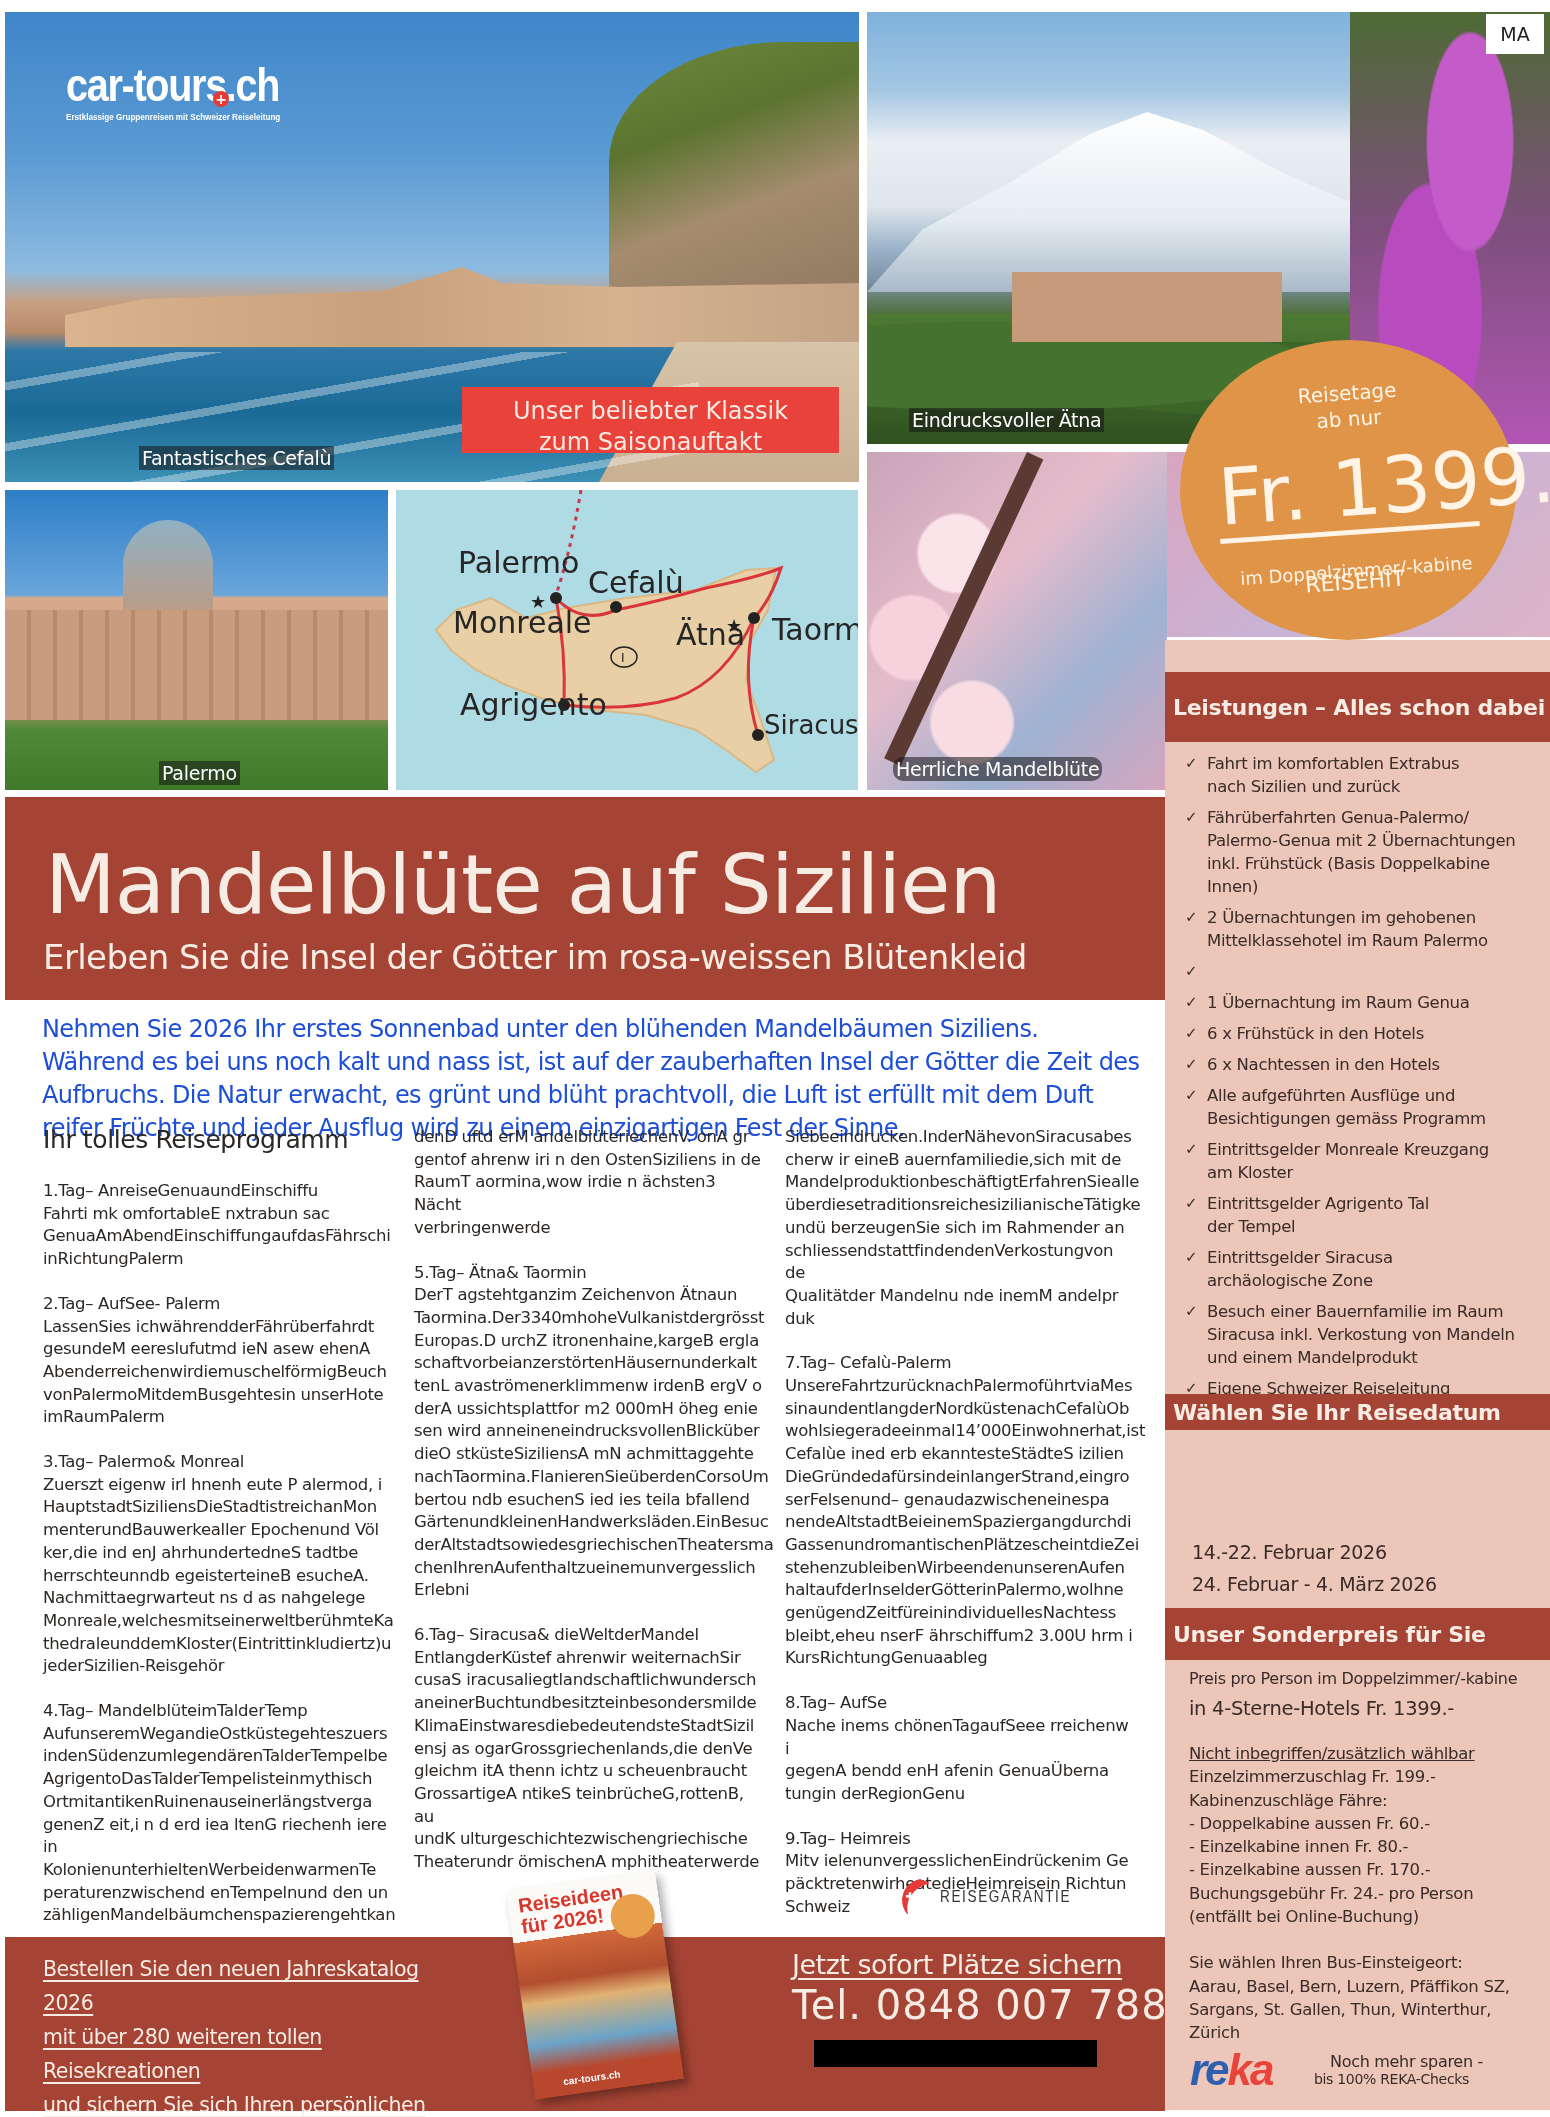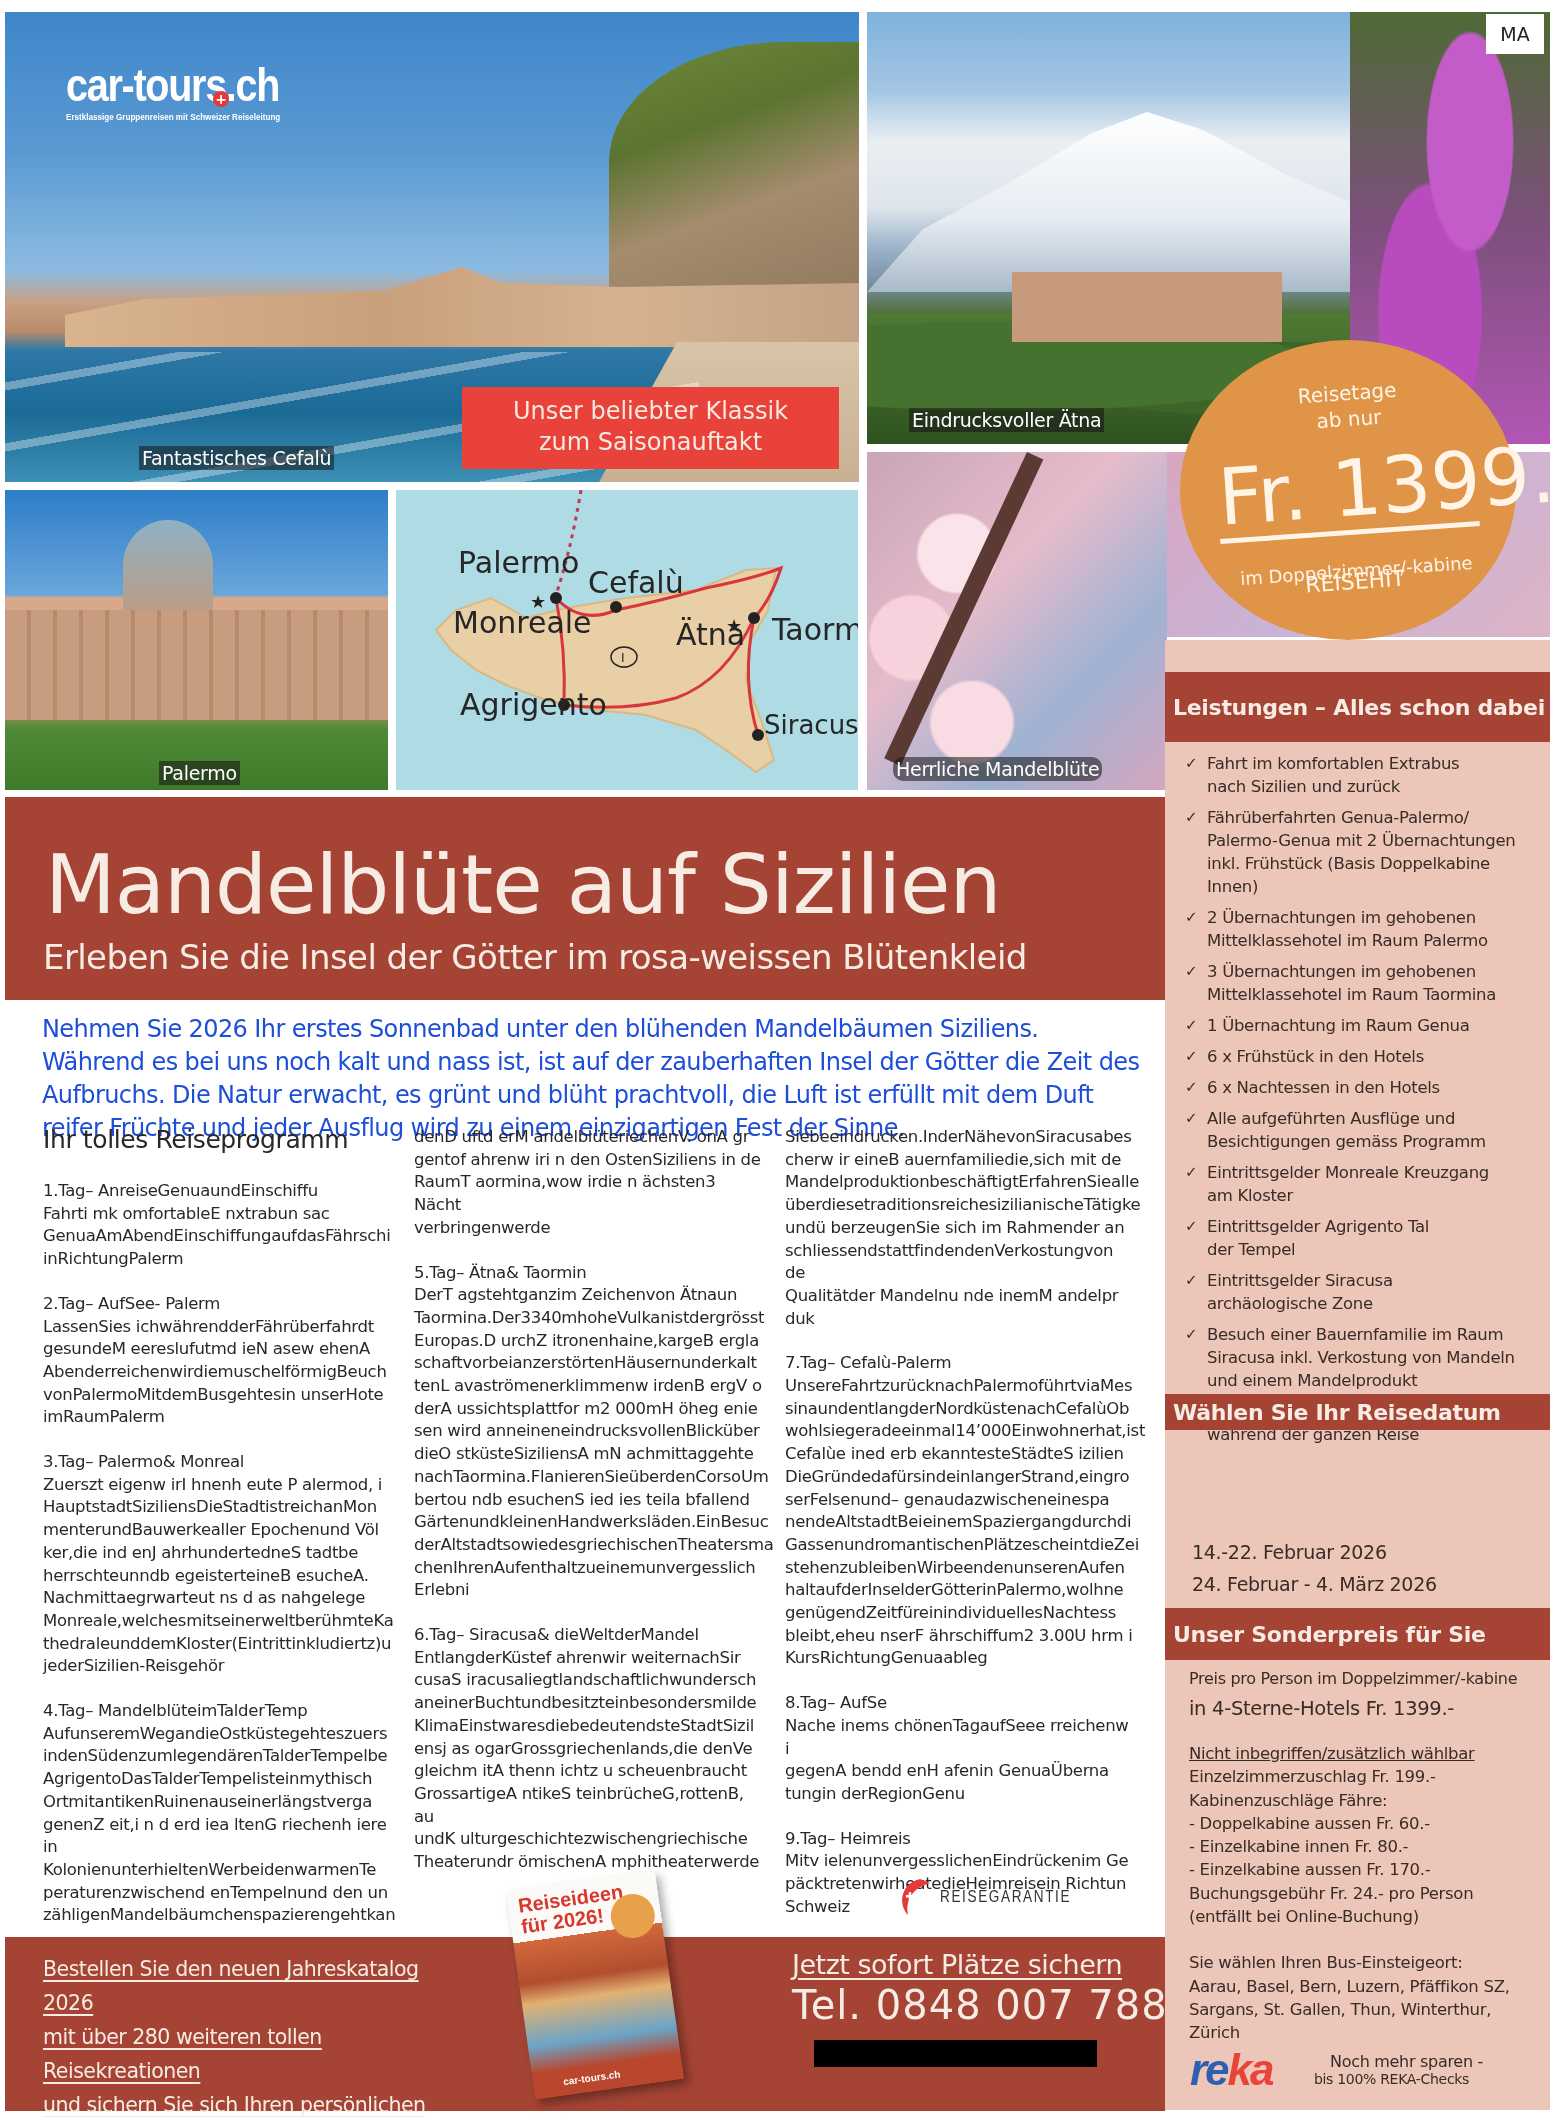--- a/index.html
+++ b/index.html
@@ -123,21 +123,21 @@
     position: absolute; left: 147px; top: 33px; width: 16px; height: 16px;
     background: #e53a37; border-radius: 50%;
     display: flex; align-items: center; justify-content: center; color: #fff; font-size: 14px; font-weight: bold;
   }
   .logo-tagline {
     font-family: "Liberation Sans", sans-serif; font-size: 9px; font-weight: bold; margin-top: 0px;
     transform: scaleX(0.9); transform-origin: left;
   }
 
   .red-banner {
-    position: absolute; left: 462px; top: 387px; width: 377px; height: 82px;
+    position: absolute; left: 462px; top: 387px; width: 377px; height: 66px;
     background: #e9423b; color: #f5e9e0; font-size: 24px; line-height: 31px;
     text-align: center; padding-top: 9px;
   }
 
   
   .map-svg { position: absolute; left: 0; top: 0; }
   .map-label { position: absolute; font-size: 30px; color: #262626; }
 
   
   .price-circle {
@@ -332,22 +332,20 @@
 inkl. Frühstück (Basis Doppelkabine
 Innen)</span>
     </li>
   <li>
       <span class="check">✓</span>
       <span class="benefit-text">2 Übernachtungen im gehobenen
 Mittelklassehotel im Raum Palermo</span>
     </li>
   <li>
       <span class="check">✓</span>
-      <span class="benefit-text">3 Übernachtungen im gehobenen
-Mittelklassehotel im Raum Taormina</span>
     </li>
   <li>
       <span class="check">✓</span>
       <span class="benefit-text">1 Übernachtung im Raum Genua</span>
     </li>
   <li>
       <span class="check">✓</span>
       <span class="benefit-text">6 x Frühstück in den Hotels</span>
     </li>
   <li>

